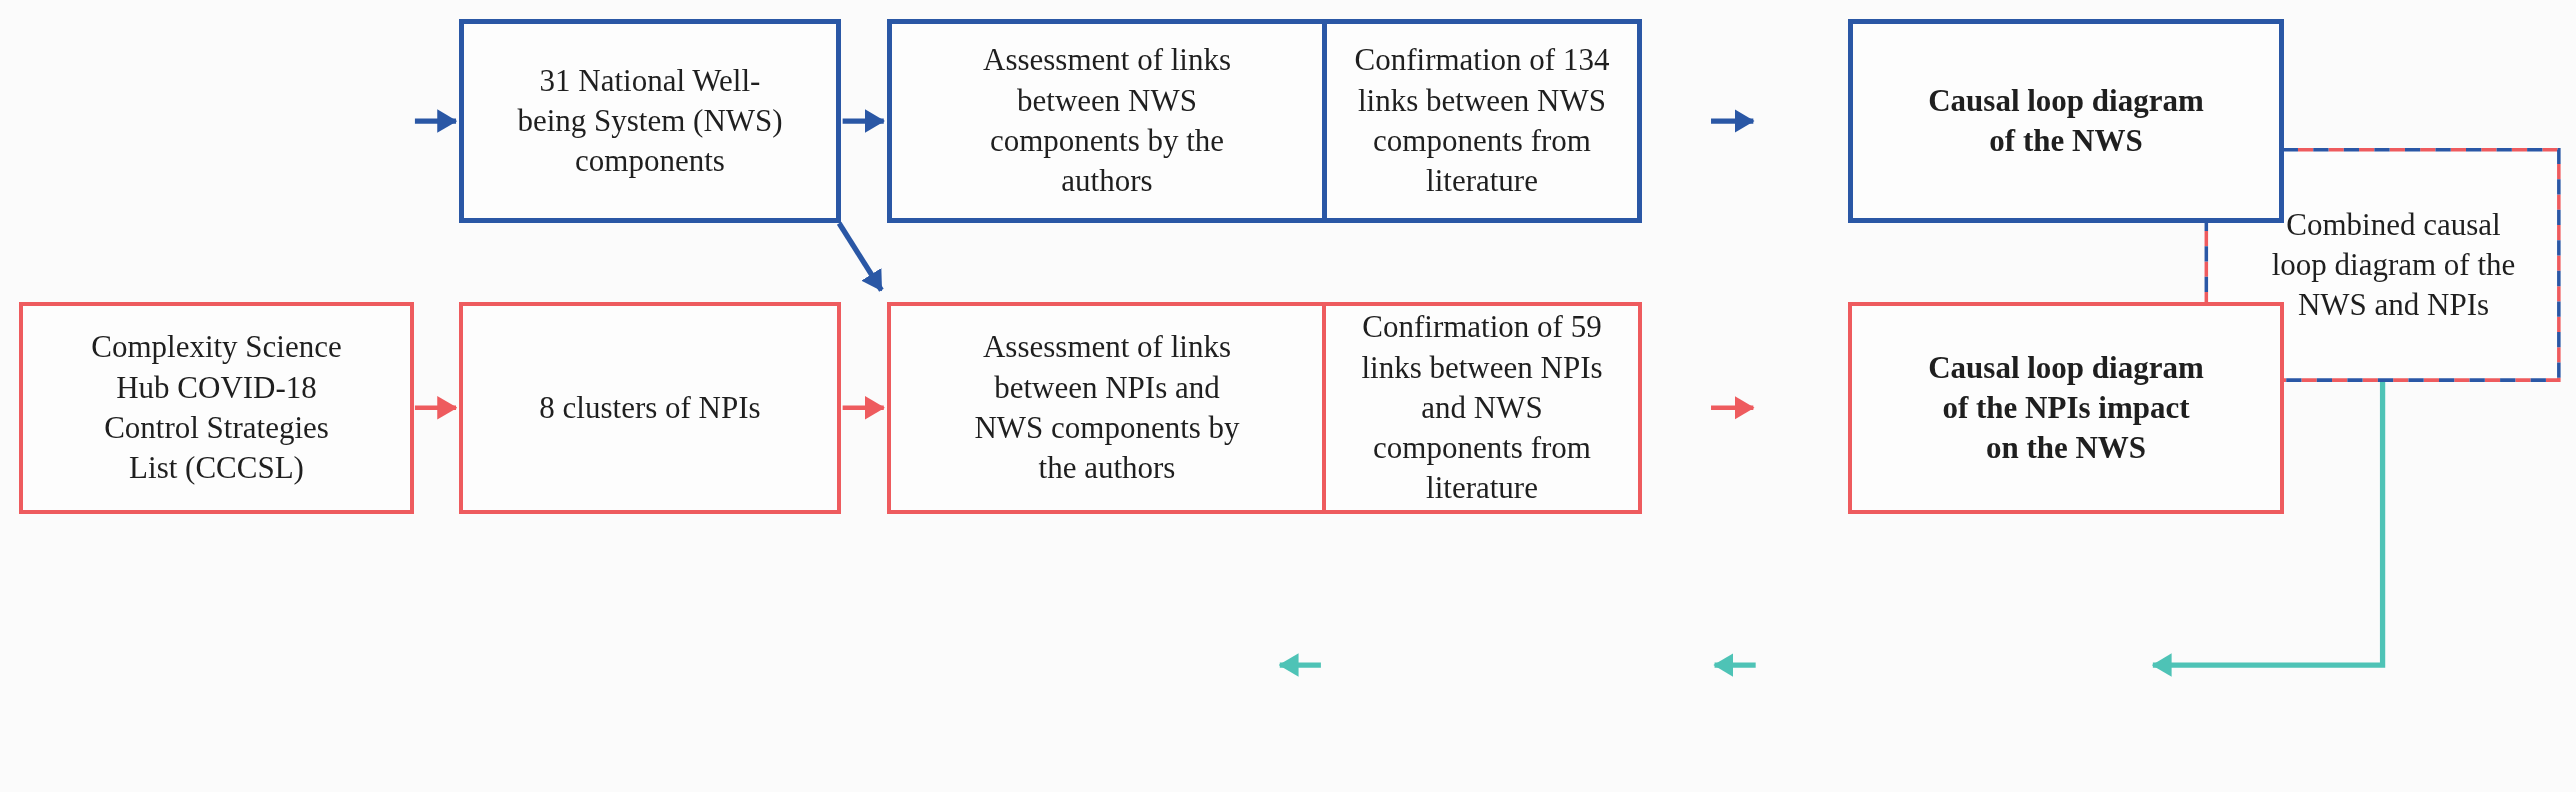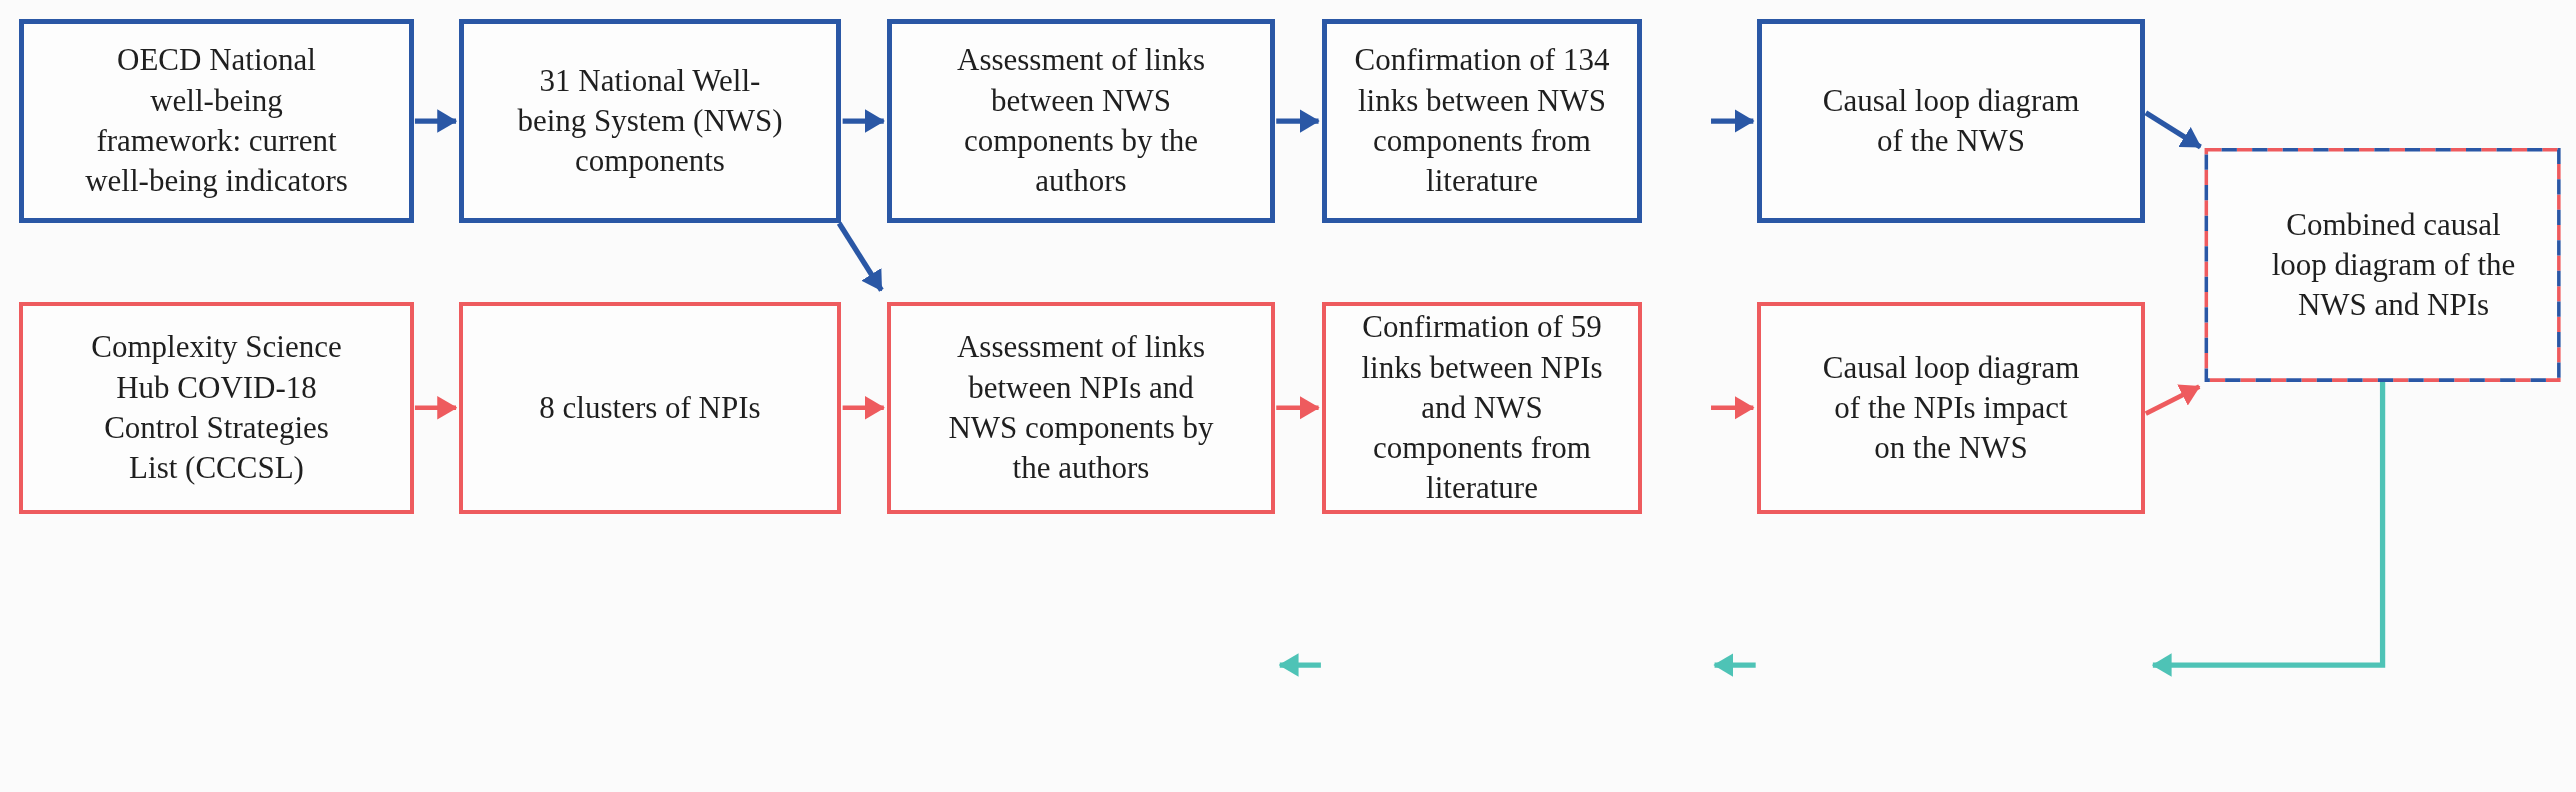--- a/index.html
+++ b/index.html
@@ -44,23 +44,23 @@
   }
   
   .r1 { top: 19px; height: 204px; }
   
   .r2 { top: 302px; height: 212px; }
   
   .r3 { top: 559px; height: 212px; }
 
   .c1 { left: 19px;   width: 395px; }
   .c2 { left: 459px;  width: 382px; }
-  .c3 { left: 887px; width: 388px; }
+  .c3 { left: 887px; width: 440px; }
   .c4 { left: 1322px; width: 320px; }
-  .c5 { left: 1757px; width: 388px; }
+  .c5 { left: 1848px; width: 436px; font-weight: bold; }
 
   .combined-pos {
     left: 2206px; top: 150px;
     width: 353px; height: 230px;
   }
 </style>
 </head>
 <body>
 
 <div id="canvas">
@@ -99,24 +99,20 @@
       <rect x="3755" y="255" width="600" height="392" fill="none" stroke="#ee5b5e" stroke-width="6" stroke-dasharray="26 26"></rect>
       <rect x="3755" y="255" width="600" height="392" fill="none" stroke="#2a57a5" stroke-width="6" stroke-dasharray="26 26" stroke-dashoffset="26"></rect>
     </g>
 
     <polyline points="4055,650 4055,1132 3664,1132" fill="none" stroke="#4ec3b6" stroke-width="9" marker-end="url(#head-teal)"></polyline>
 
     <line x1="2988" y1="1132" x2="2918" y2="1132" stroke="#4ec3b6" stroke-width="9" marker-end="url(#head-teal)"></line>
     <line x1="2248" y1="1132" x2="2178" y2="1132" stroke="#4ec3b6" stroke-width="9" marker-end="url(#head-teal)"></line>
   </svg>
 
-  <div class="box blue r1 c1">OECD National
-well-being
-framework: current
-well-being indicators</div>
   <div class="box blue r1 c2">31 National Well-
 being System (NWS)
 components</div>
   <div class="box blue r1 c3">Assessment of links
 between NWS
 components by the
 authors</div>
   <div class="box blue r1 c4">Confirmation of 134
 links between NWS
 components from

